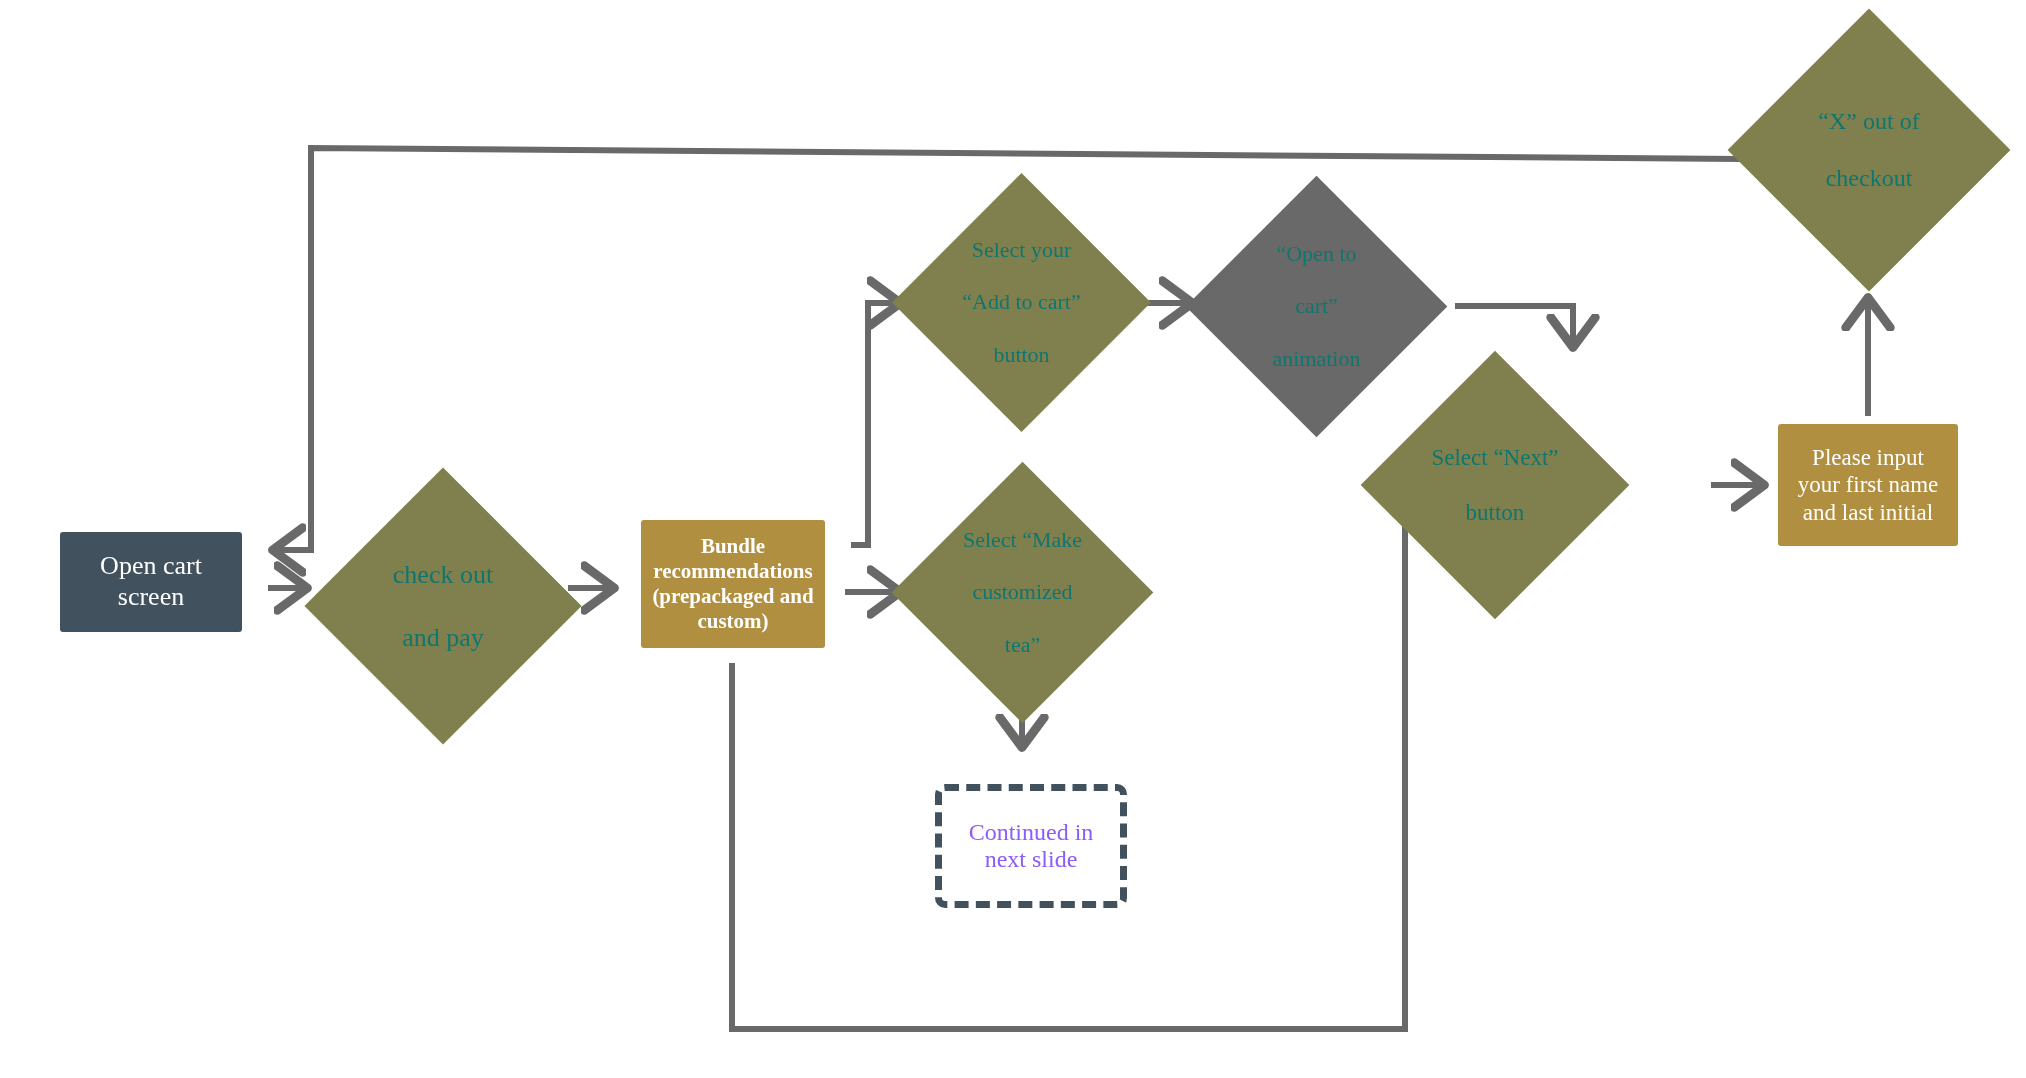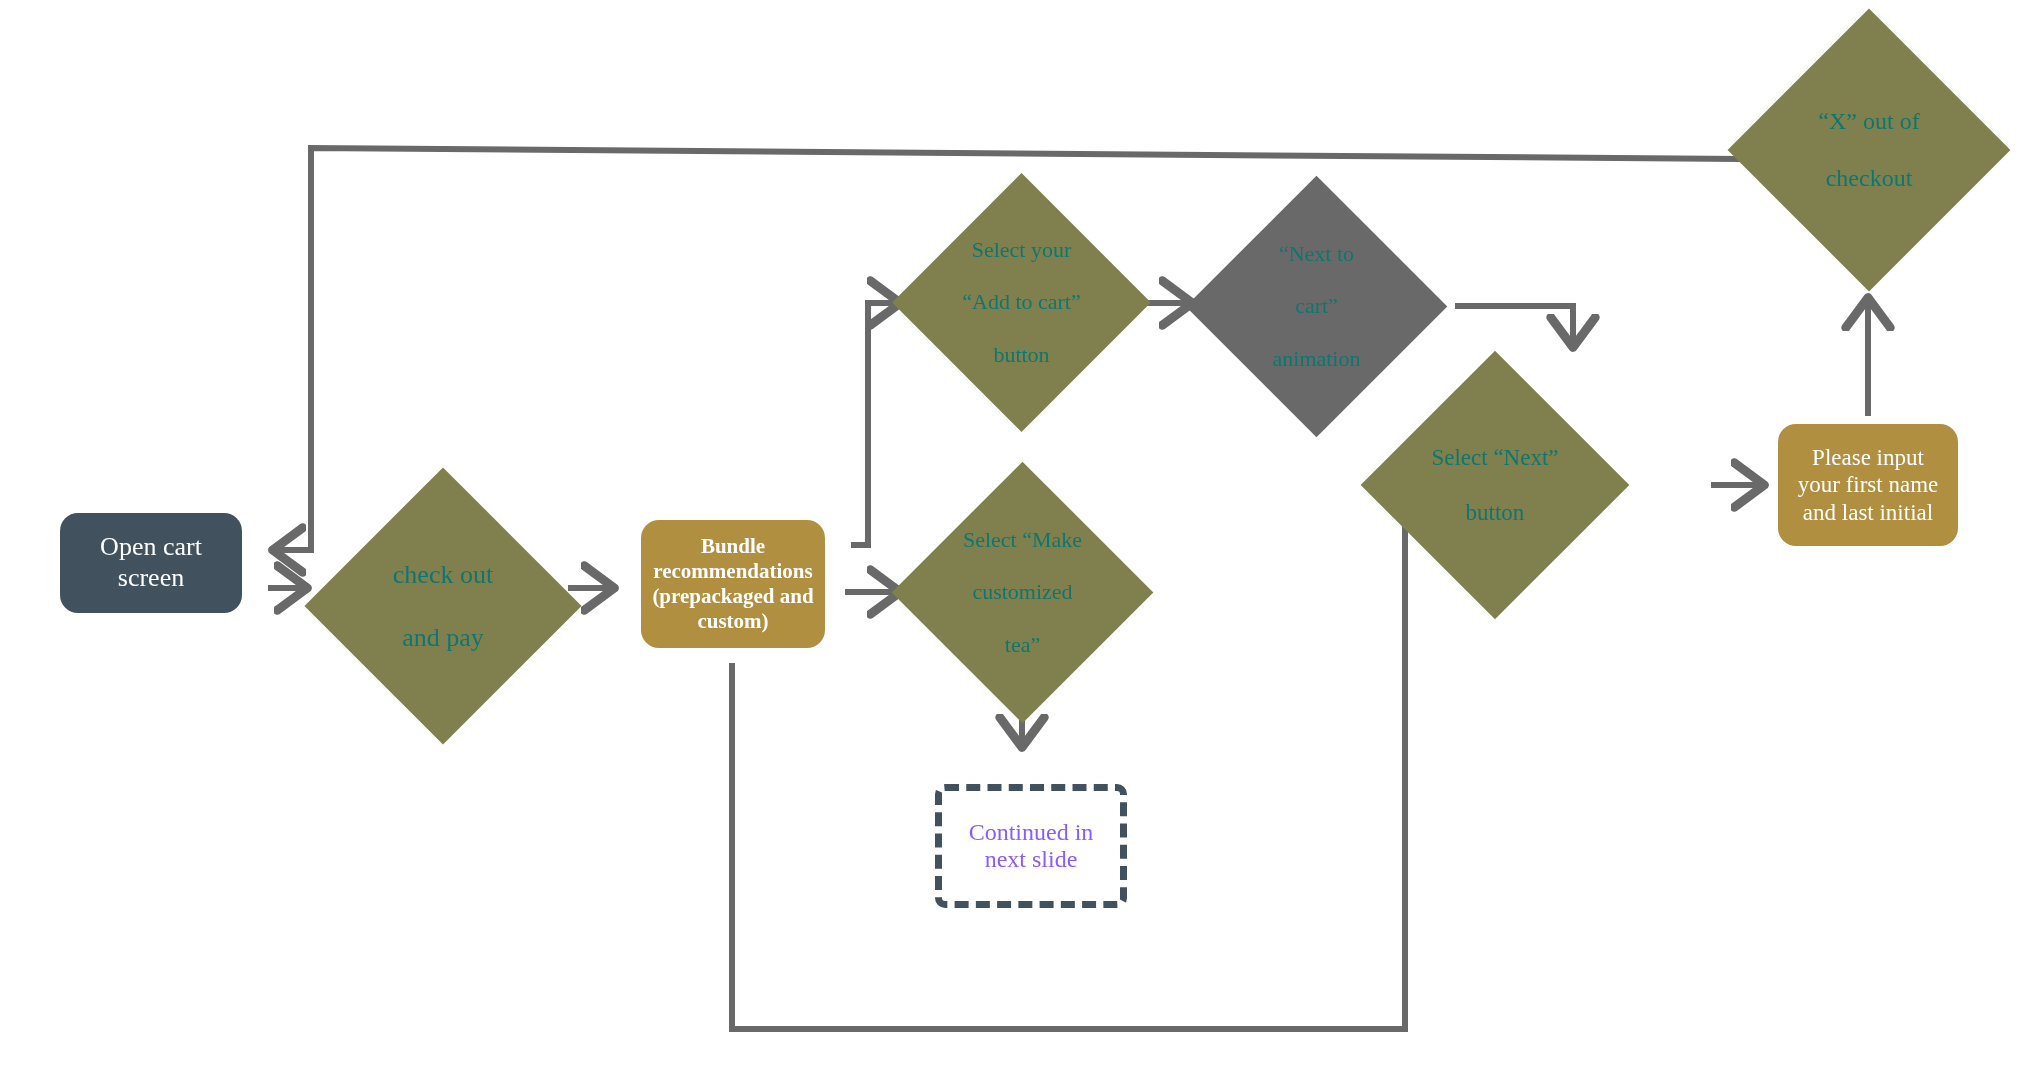--- a/index.html
+++ b/index.html
@@ -1,21 +1,21 @@
 <!DOCTYPE html>
 <html><head>
 <meta charset="utf-8">
 <style>
   html,body{margin:0;padding:0;background:#ffffff;}
   body{width:2026px;height:1078px;overflow:hidden;
        font-family:"Liberation Serif","DejaVu Serif",serif;}
   #stage{position:relative;width:2026px;height:1078px;background:#ffffff;}
   svg#wires{position:absolute;left:0;top:0;width:2026px;height:1078px;}
   .node{position:absolute;display:flex;align-items:center;justify-content:center;text-align:center;}
-  .rectnode{border-radius:18px;color:#ffffff;line-height:1.18;}
+  .rectnode{border-radius:3px;color:#ffffff;line-height:1.18;}
   .rectnode .lbl{padding:0 10px;}
   .dash{border:7px dashed #41525e;border-radius:10px;background:transparent;color:#8b5cf6;}
   .diamond{position:absolute;}
   .diamond .dshape{position:absolute;left:0;top:0;width:100%;height:100%;
       transform:rotate(45deg);}
   .diamond .dtext{position:absolute;left:0;top:0;width:100%;height:100%;
       display:flex;align-items:center;justify-content:center;text-align:center;
       color:#0f766e;line-height:1.2;}
   .dtext span{display:block;padding:0 6px;}
 </style>
@@ -47,21 +47,21 @@
 
     <path d="M1711,485 L1762,485" fill="none" stroke="#696969" stroke-width="6" marker-end="url(#ah)"></path>
 
     <path d="M1868,416 L1868,300" fill="none" stroke="#696969" stroke-width="6" marker-end="url(#ah)"></path>
 
     <path d="M1740,159 L311,148 L311,550 L275,550" fill="none" stroke="#696969" stroke-width="6" stroke-linejoin="miter" marker-end="url(#ah)"></path>
 
     <path d="M732,663 L732,1029 L1405,1029 L1405,485 L1442,485" fill="none" stroke="#696969" stroke-width="6" stroke-linejoin="miter" marker-end="url(#ah)"></path>
   </svg>
 
-  <div class="node rectnode" style="left:60px;top:513px;width:182px;height:100px;background:#41525e;font-size:26px;">
+  <div class="node rectnode" style="left:60px;top:532px;width:182px;height:100px;background:#41525e;font-size:26px;">
     <span class="lbl">
       <span>Open cart</span><br>
       <span>screen</span>
     </span>
   </div>
 
   <div class="diamond" style="left:345px;top:508px;width:196px;height:196px;">
     <div class="dshape" style="background:#80804f;"></div>
     <div class="dtext" style="font-size:26px;">
       <span>
@@ -88,21 +88,21 @@
         <span>“Add to cart”</span><br>
         <span>button</span>
       </span>
     </div>
   </div>
 
   <div class="diamond" style="left:1224px;top:214px;width:185px;height:185px;">
     <div class="dshape" style="background:#696969;"></div>
     <div class="dtext" style="font-size:22px;">
       <span>
-        <span>“Next to</span><br>
+        <span>“Open to</span><br>
         <span>cart”</span><br>
         <span>animation</span>
       </span>
     </div>
   </div>
 
   <div class="diamond" style="left:930px;top:500px;width:185px;height:185px;">
     <div class="dshape" style="background:#80804f;"></div>
     <div class="dtext" style="font-size:22px;">
       <span>

